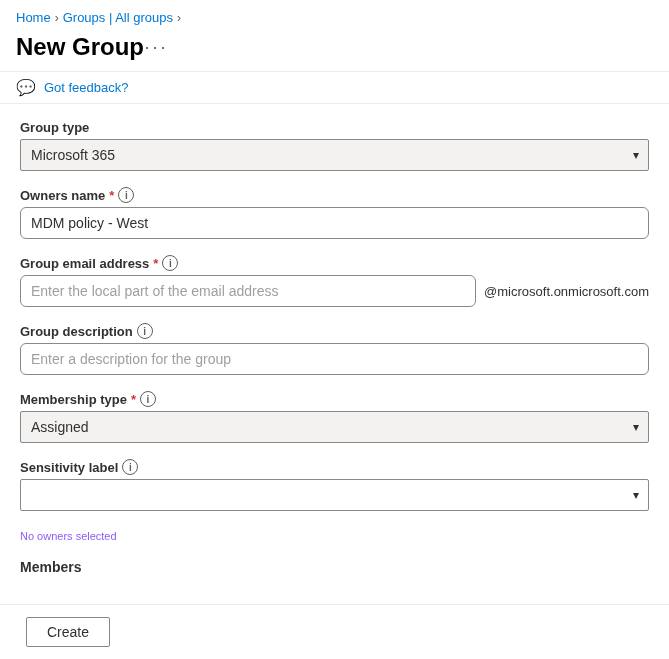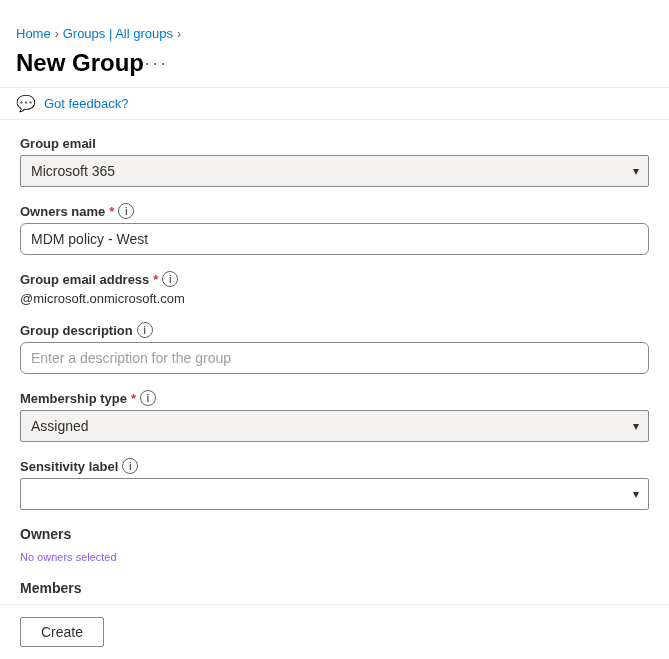--- a/index.html
+++ b/index.html
@@ -12,21 +12,21 @@
       height: 659px;
       overflow: hidden;
       display: flex;
       flex-direction: column;
     }
 
     
     .breadcrumb {
       display: flex;
       align-items: center;
-      padding: 26px 16px 4px 16px;
+      padding: 10px 16px 4px 16px;
       font-size: 13px;
       color: #0078d4;
       gap: 4px;
     }
     .breadcrumb span {
       color: #605e5c;
       font-size: 12px;
     }
     .breadcrumb a {
       color: #0078d4;
@@ -169,21 +169,21 @@
     }
     .link-text {
       color: #8b5cf6;
       font-size: 11px;
       cursor: pointer;
       text-decoration: none;
     }
 
     
     .bottom-bar {
-      padding: 12px 20px;
+      padding: 12px 26px;
       border-top: 1px solid #edebe9;
     }
     .create-btn {
       padding: 6px 20px;
       background: #fff;
       border: 1px solid #8a8886;
       border-radius: 2px;
       font-size: 14px;
       color: #323130;
       cursor: pointer;
@@ -207,21 +207,21 @@
 
 <div class="feedback-bar">
   <span class="feedback-icon">💬</span>
   <span>Got feedback?</span>
 </div>
 
 <div class="main-content">
 
   <div class="form-group">
     <div class="form-label">
-      <span>Group email</span>
+      <span>Group type</span>
     </div>
     <div class="select-wrapper">
       <select>
         <option>Microsoft 365</option>
         <option>Security</option>
         <option>Distribution</option>
         <option>Mail-enabled security</option>
       </select>
       <span class="select-chevron">▾</span>
     </div>
@@ -236,20 +236,21 @@
     <input type="text" class="form-input" value="MDM policy - West" style="">
   </div>
 
   <div class="form-group">
     <div class="form-label">
       <span>Group email address</span>
       <span class="required-star">*</span>
       <span class="info-icon">i</span>
     </div>
     <div class="email-row">
+      <input type="text" class="form-input" style="flex: 1 1 0%;" placeholder="Enter the local part of the email address">
       <span class="email-domain">@microsoft.onmicrosoft.com</span>
     </div>
   </div>
 
   <div class="form-group">
     <div class="form-label">
       <span>Group description</span>
       <span class="info-icon">i</span>
     </div>
     <input type="text" class="form-input" placeholder="Enter a description for the group" style="">
@@ -278,21 +279,20 @@
     </div>
     <div class="select-wrapper">
       <select style="background:#fff;">
         <option value=""></option>
       </select>
       <span class="select-chevron">▾</span>
     </div>
   </div>
 
   <div class="form-group">
-    <div class="section-title">Owners</div>
     <a class="link-text">No owners selected</a>
   </div>
 
   <div class="form-group">
     <div class="section-title">Members</div>
 
   </div>
 
 </div>
 

